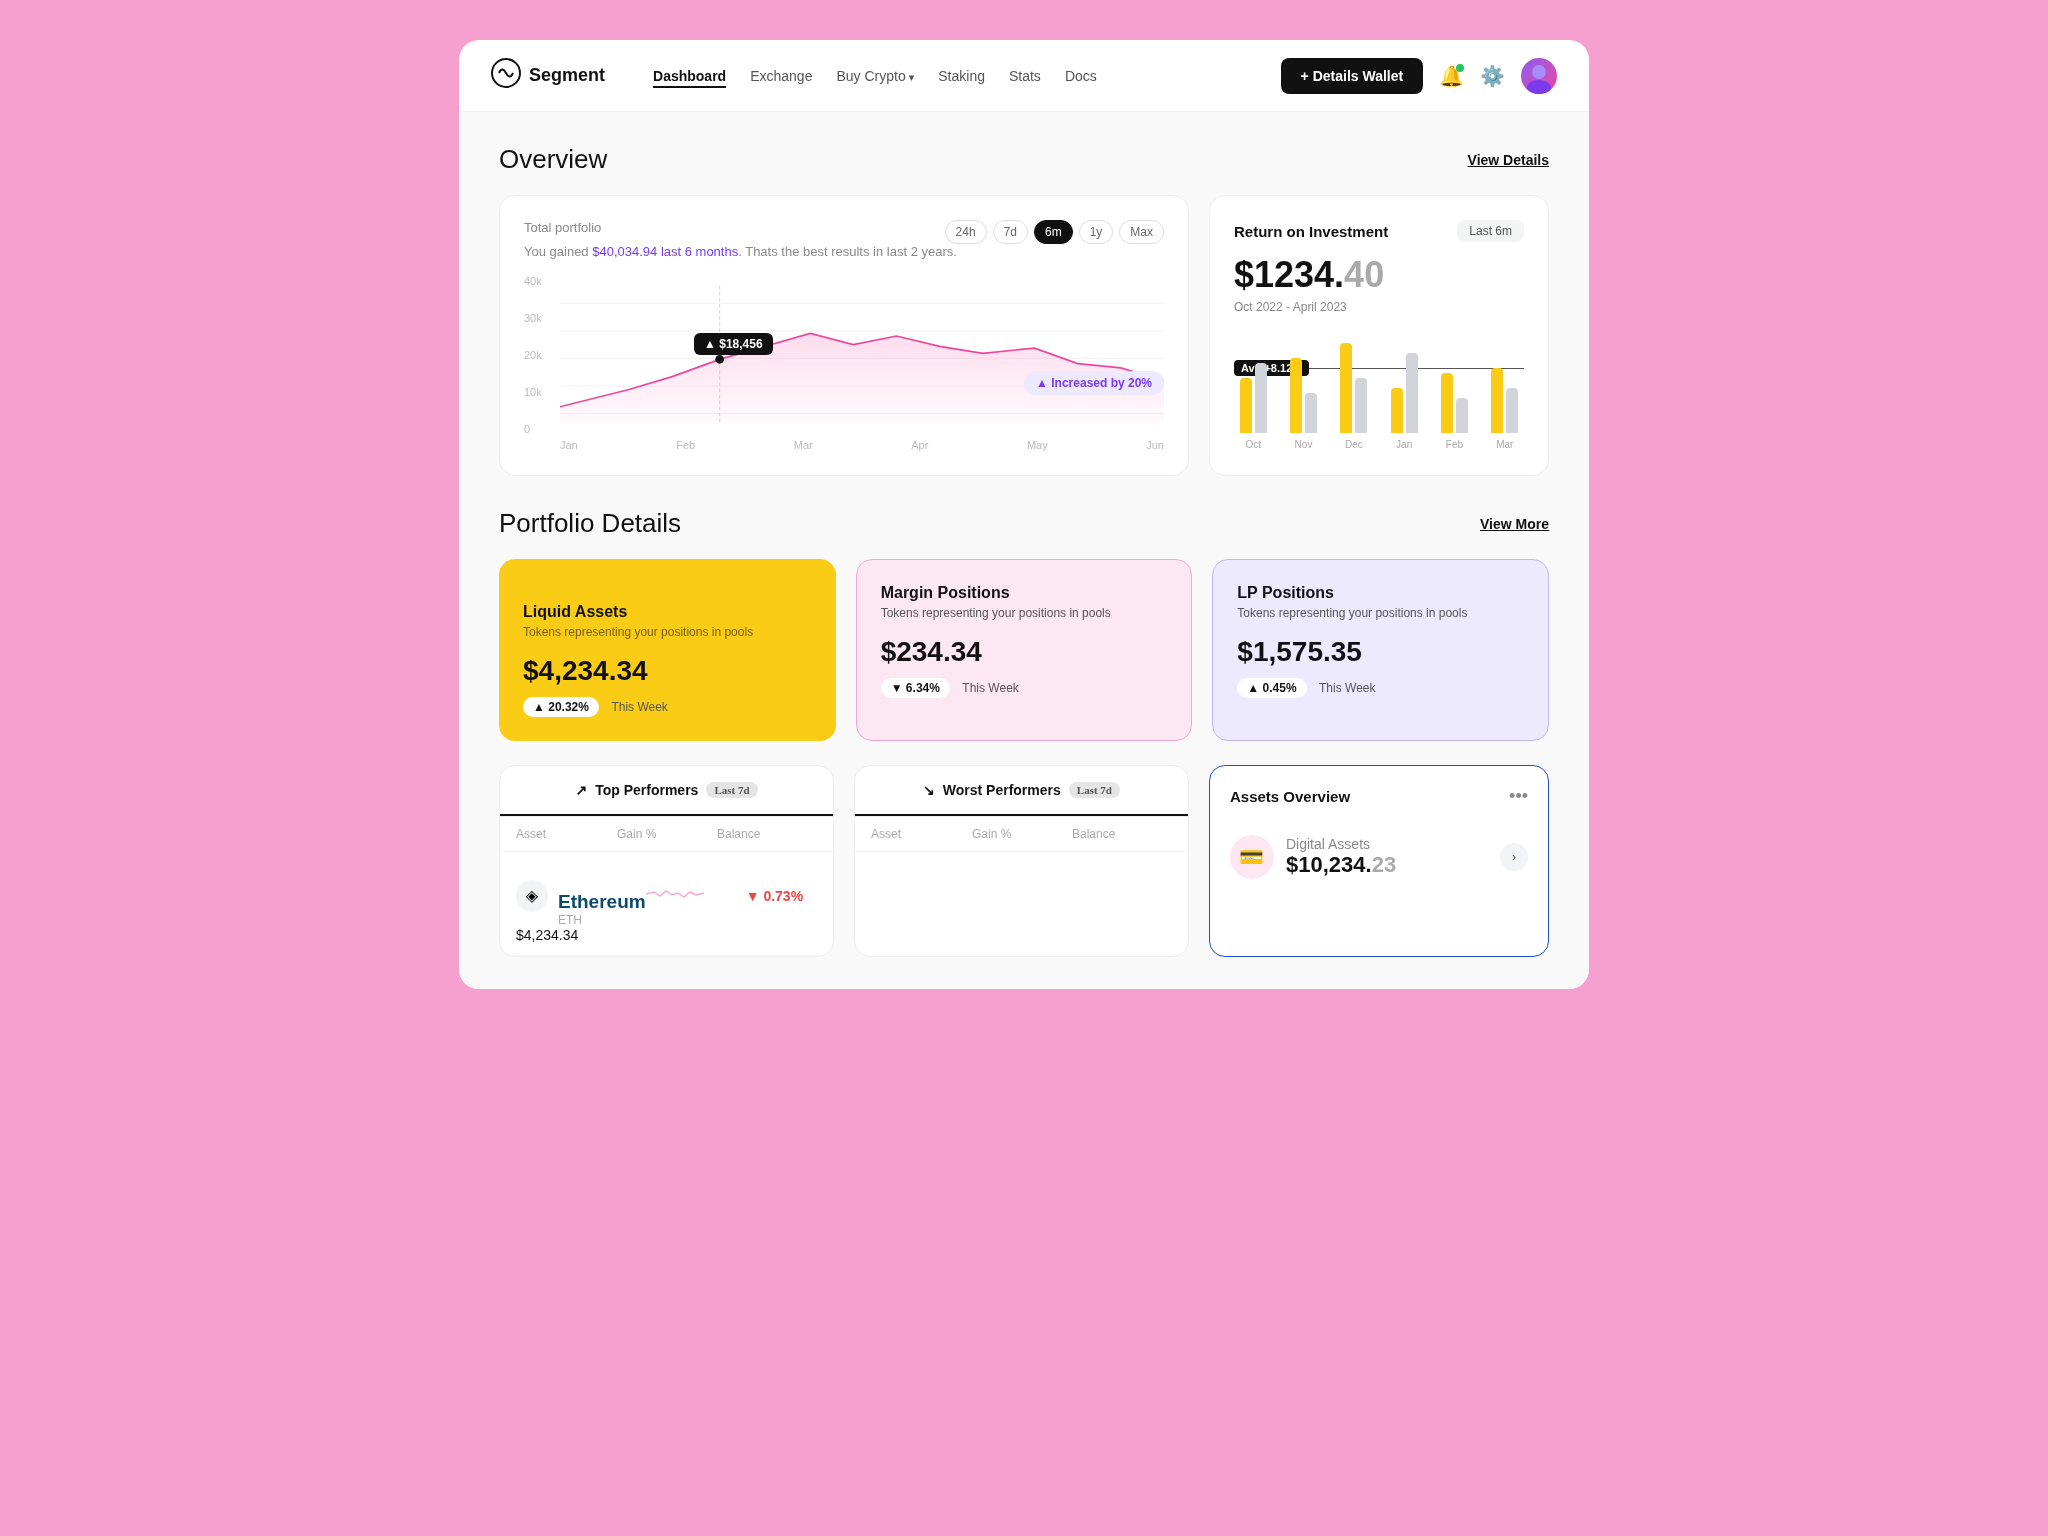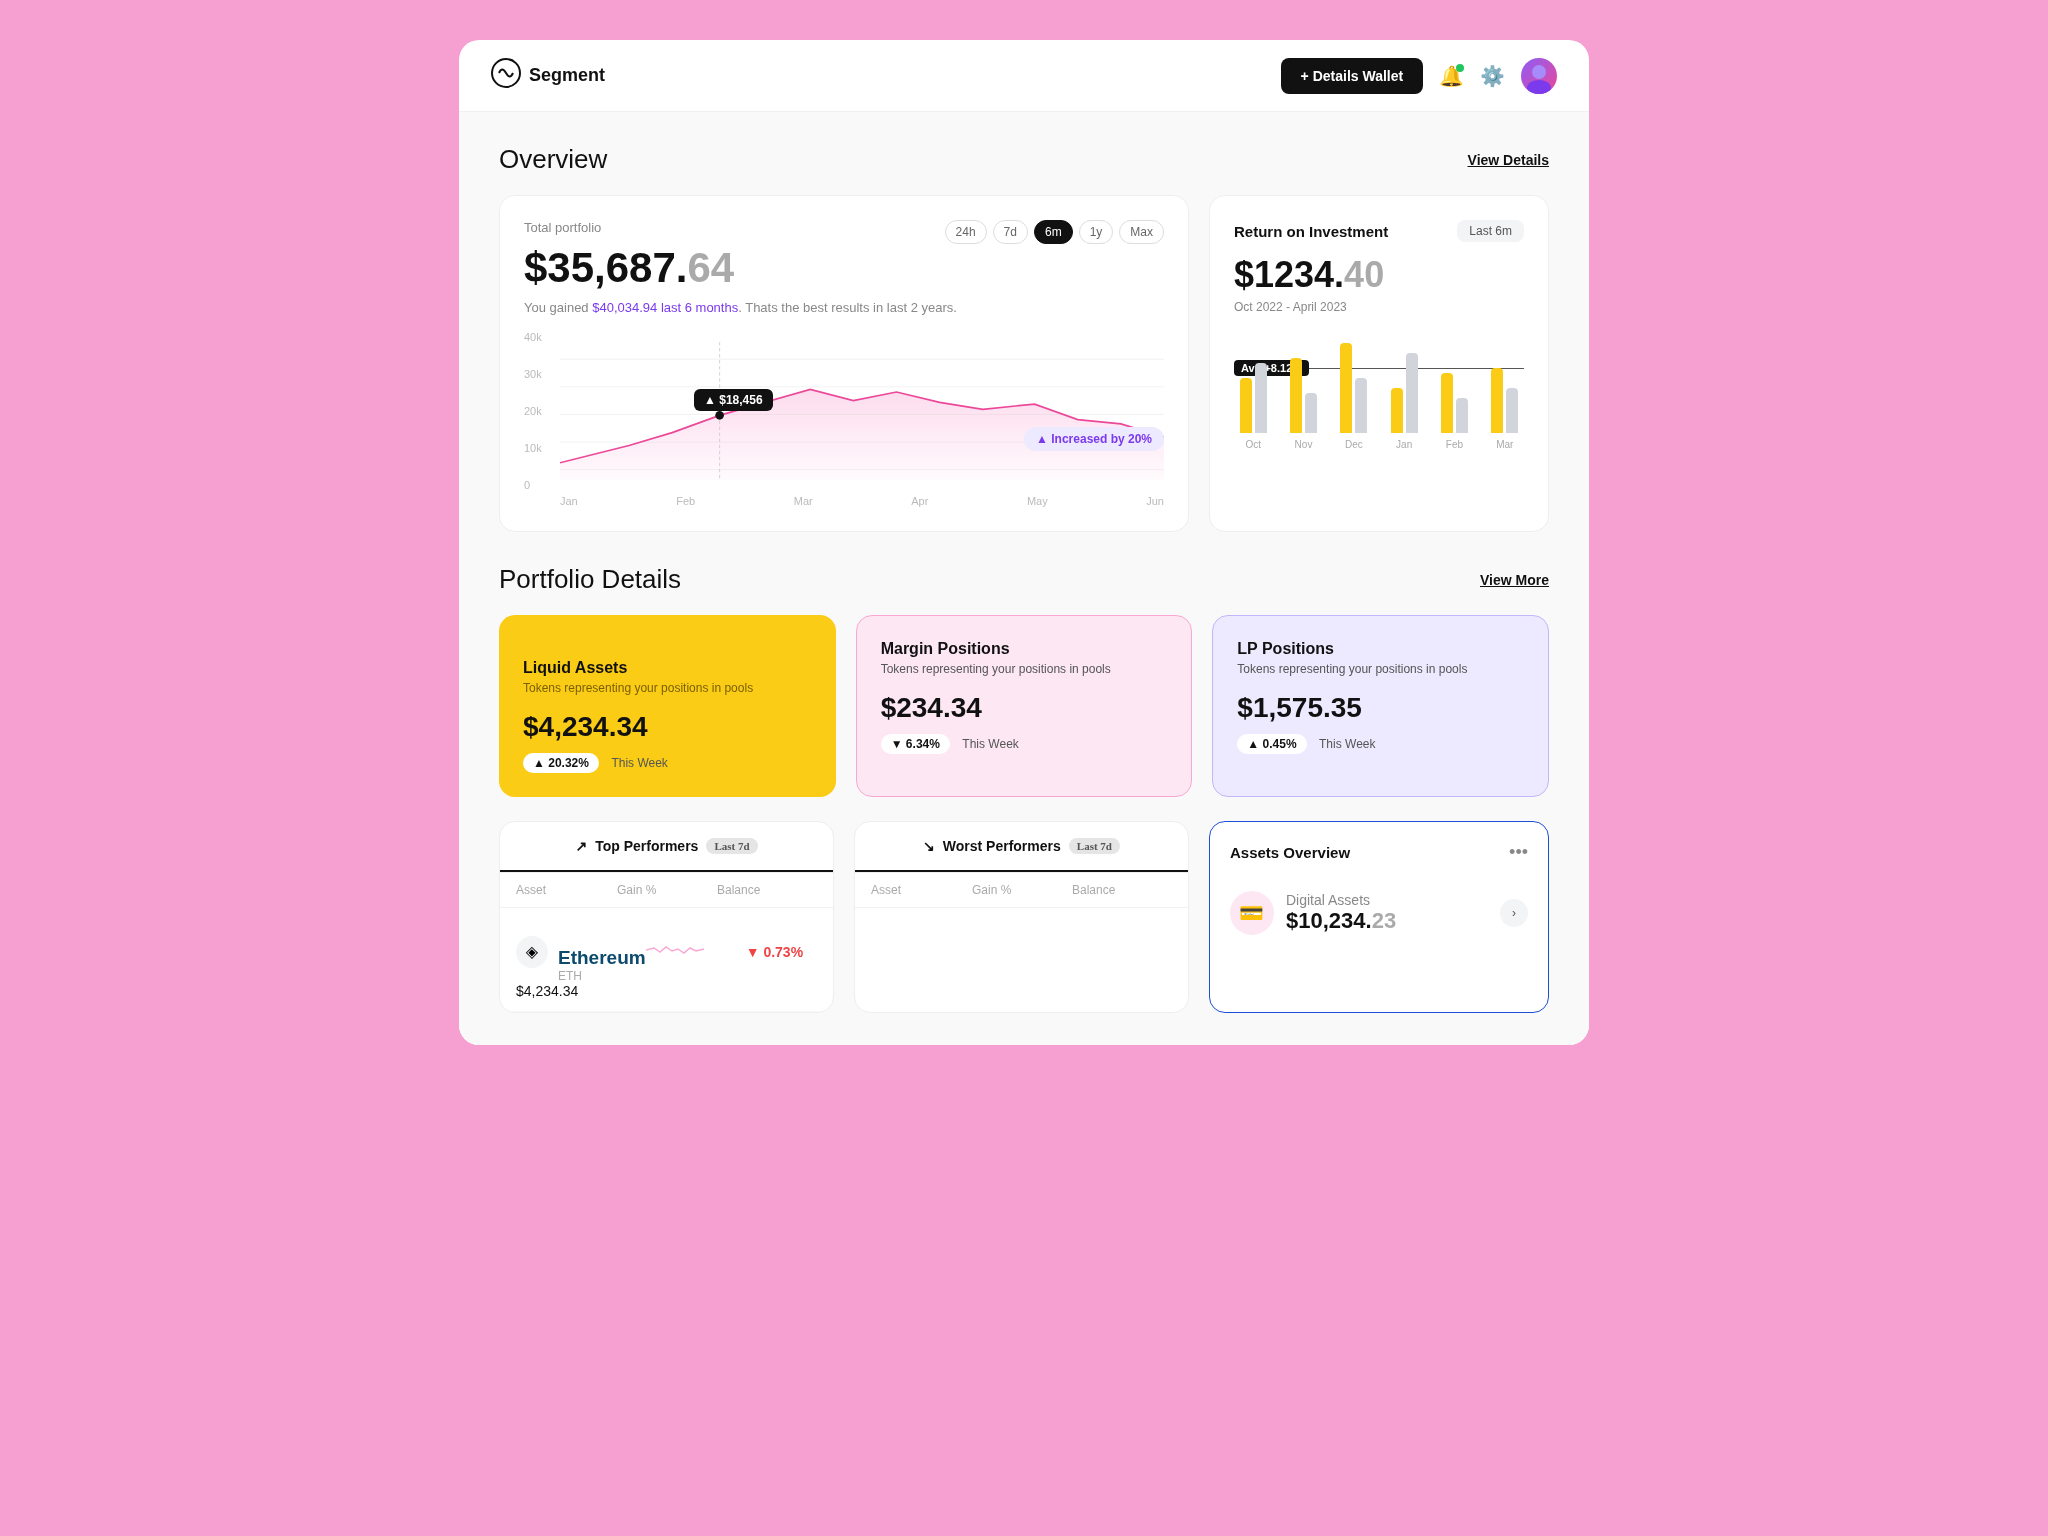--- a/index.html
+++ b/index.html
@@ -517,20 +517,28 @@
   <nav class="navbar">
     <a class="logo">
       <span>
         <svg class="logo-icon" viewBox="0 0 30 30" fill="none">
           <circle cx="15" cy="15" r="14" stroke="#111" stroke-width="2"></circle>
           <path d="M8 15 Q11 8 15 15 Q19 22 22 15" stroke="#111" stroke-width="2" fill="none"></path>
         </svg>
       </span>
       <span>Segment</span>
     </a>
+    <div class="nav-links">
+      <a class="nav-link active">Dashboard</a>
+      <a class="nav-link">Exchange</a>
+      <a class="nav-link has-arrow">Buy Crypto</a>
+      <a class="nav-link">Staking</a>
+      <a class="nav-link">Stats</a>
+      <a class="nav-link">Docs</a>
+    </div>
     <div class="nav-right">
       <button class="connect-wallet-btn">+ Details Wallet</button>
       <button class="icon-btn">
         <span>🔔</span>
         <span class="notif-dot"></span>
       </button>
       <button class="icon-btn">
         <span>⚙️</span>
       </button>
       <div class="avatar">
@@ -555,23 +563,20 @@
         <div style="display:flex;justify-content:space-between;align-items:flex-start;">
           <p class="portfolio-label">Total portfolio</p>
           <div style="display:flex;gap:6px;">
             <button class="time-btn">24h</button>
             <button class="time-btn">7d</button>
             <button class="time-btn active">6m</button>
             <button class="time-btn">1y</button>
             <button class="time-btn">Max</button>
           </div>
         </div>
-        <div class="portfolio-value">
-          <span>$35,687.</span><span class="cents">64</span>
-        </div>
         <p class="portfolio-desc">
           <span>You gained </span><span class="highlight">$40,034.94 last 6 months</span><span>. Thats the best results in last 2 years.</span>
         </p>
 
         <div style="position:relative;">
           <div class="chart-area">
             <div class="chart-y-labels">
               <span>40k</span>
               <span>30k</span>
               <span>20k</span>

